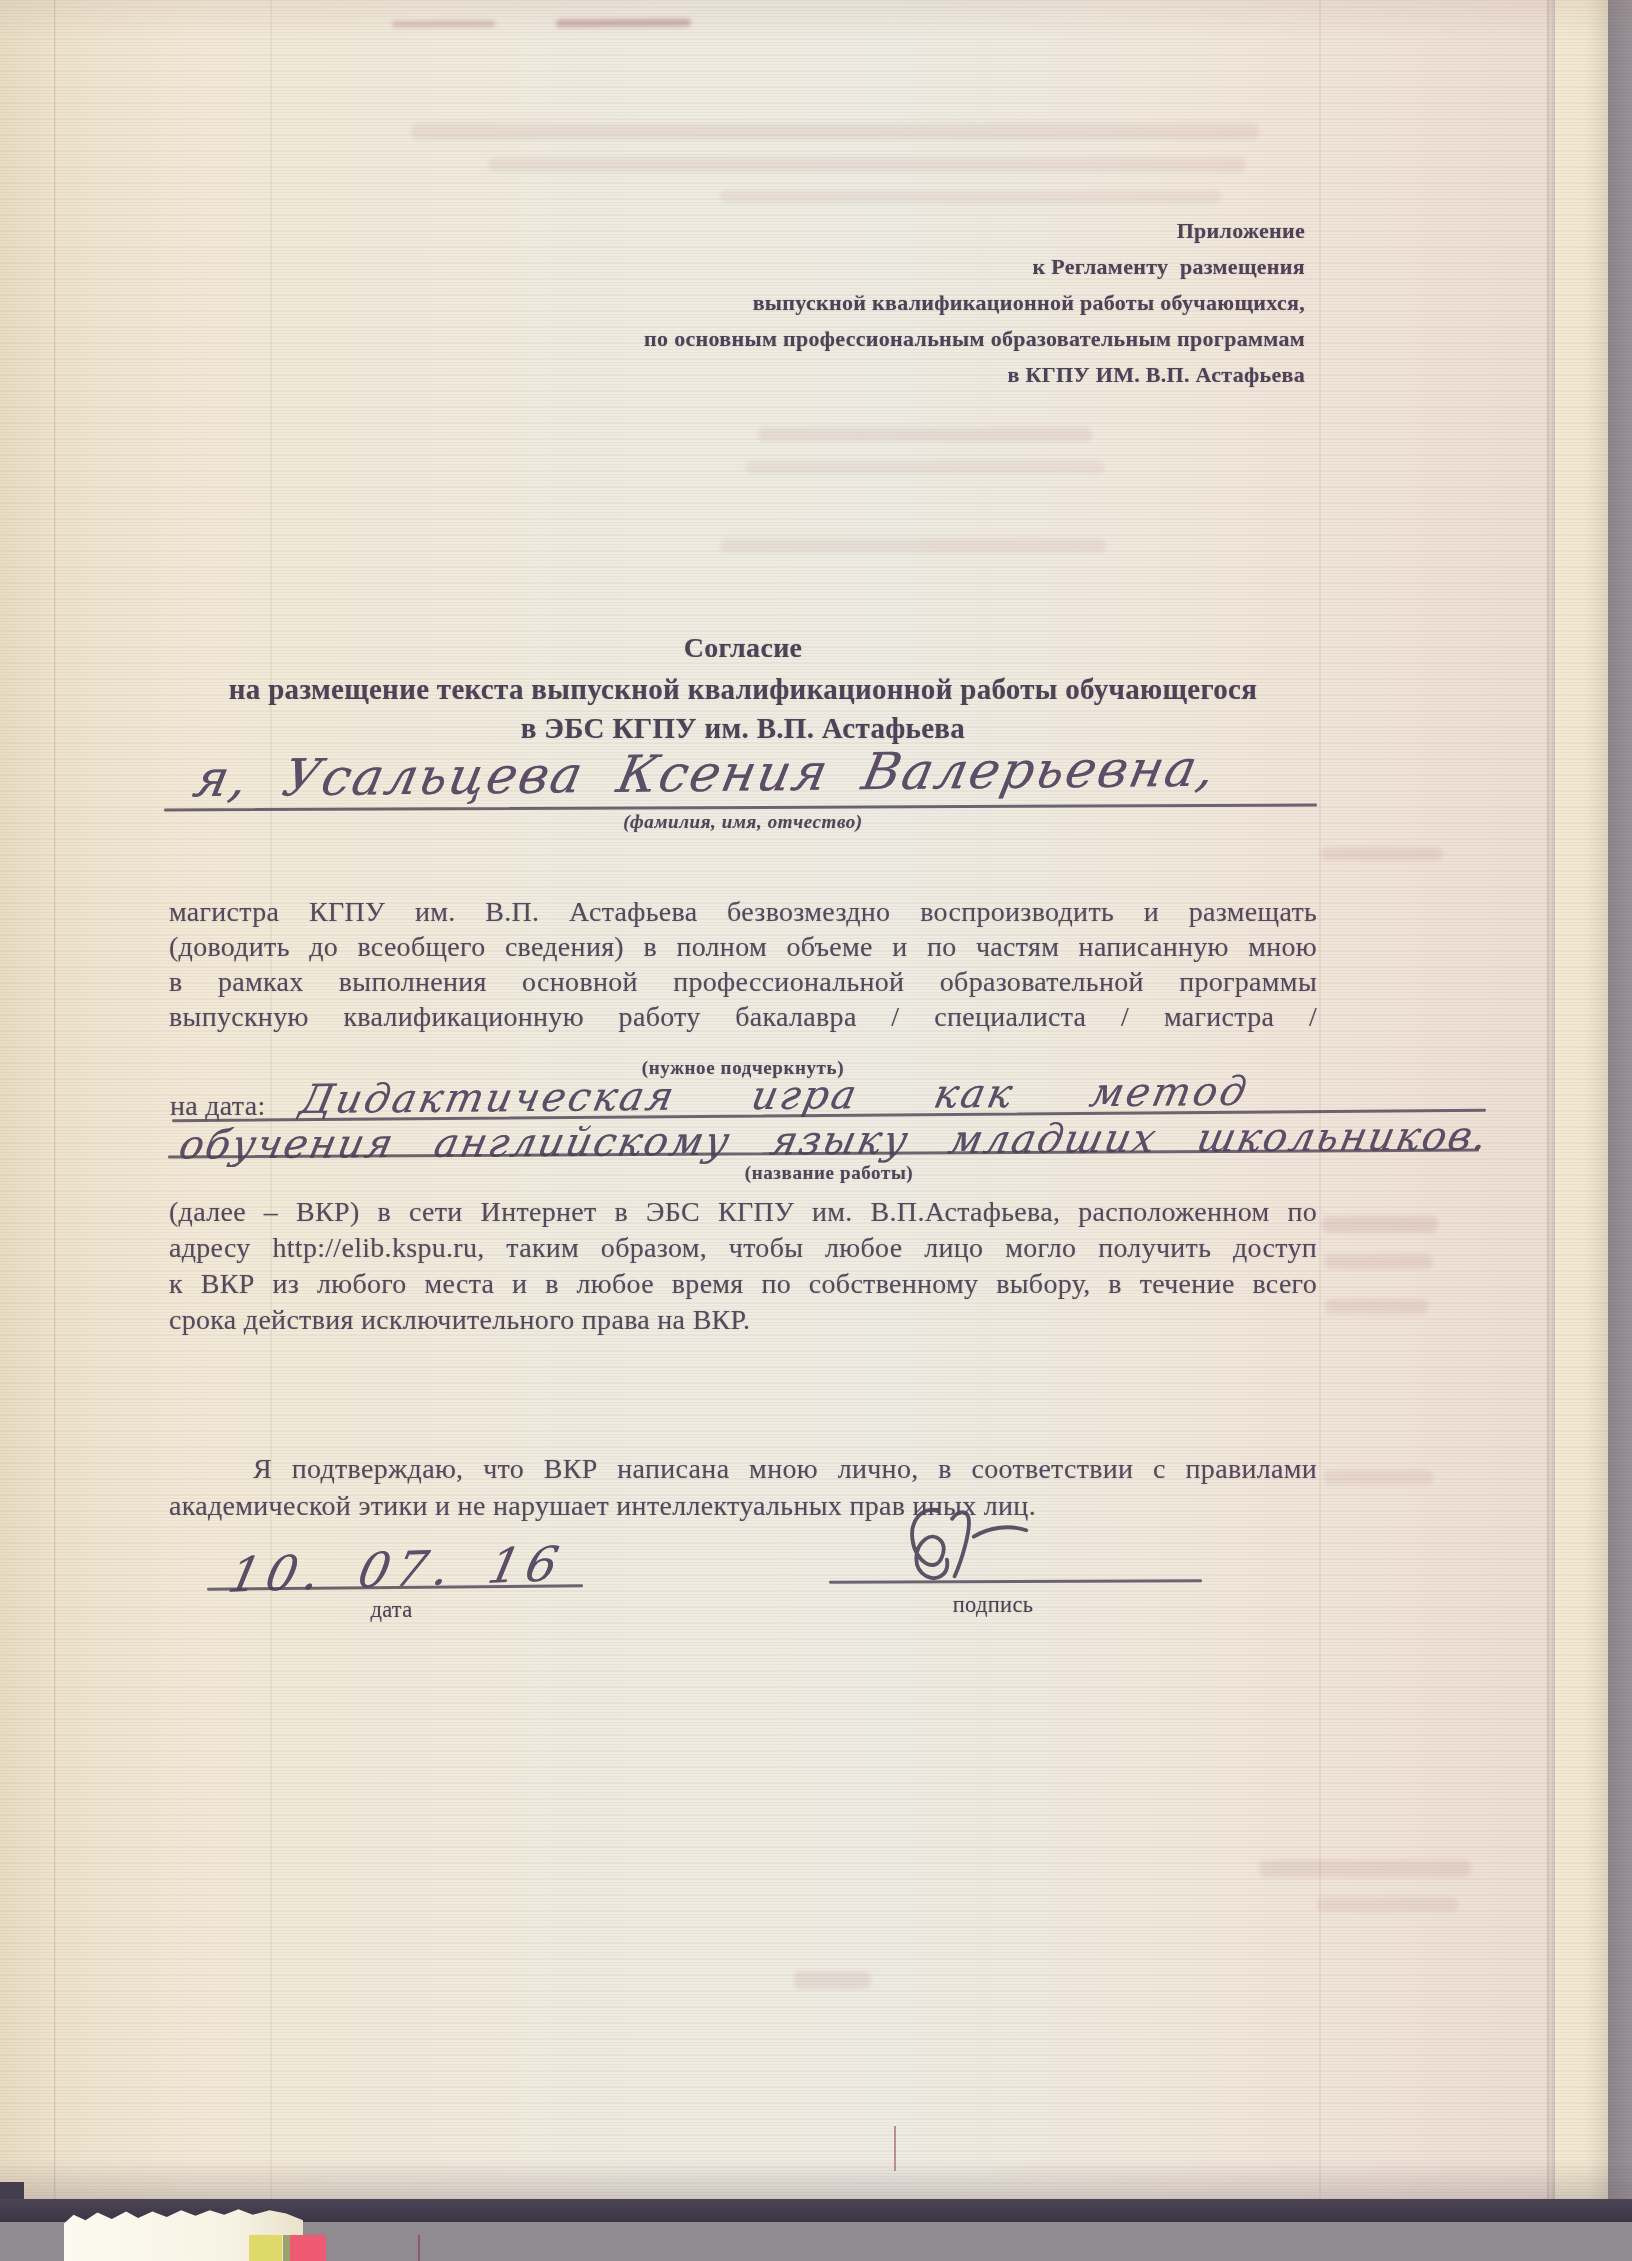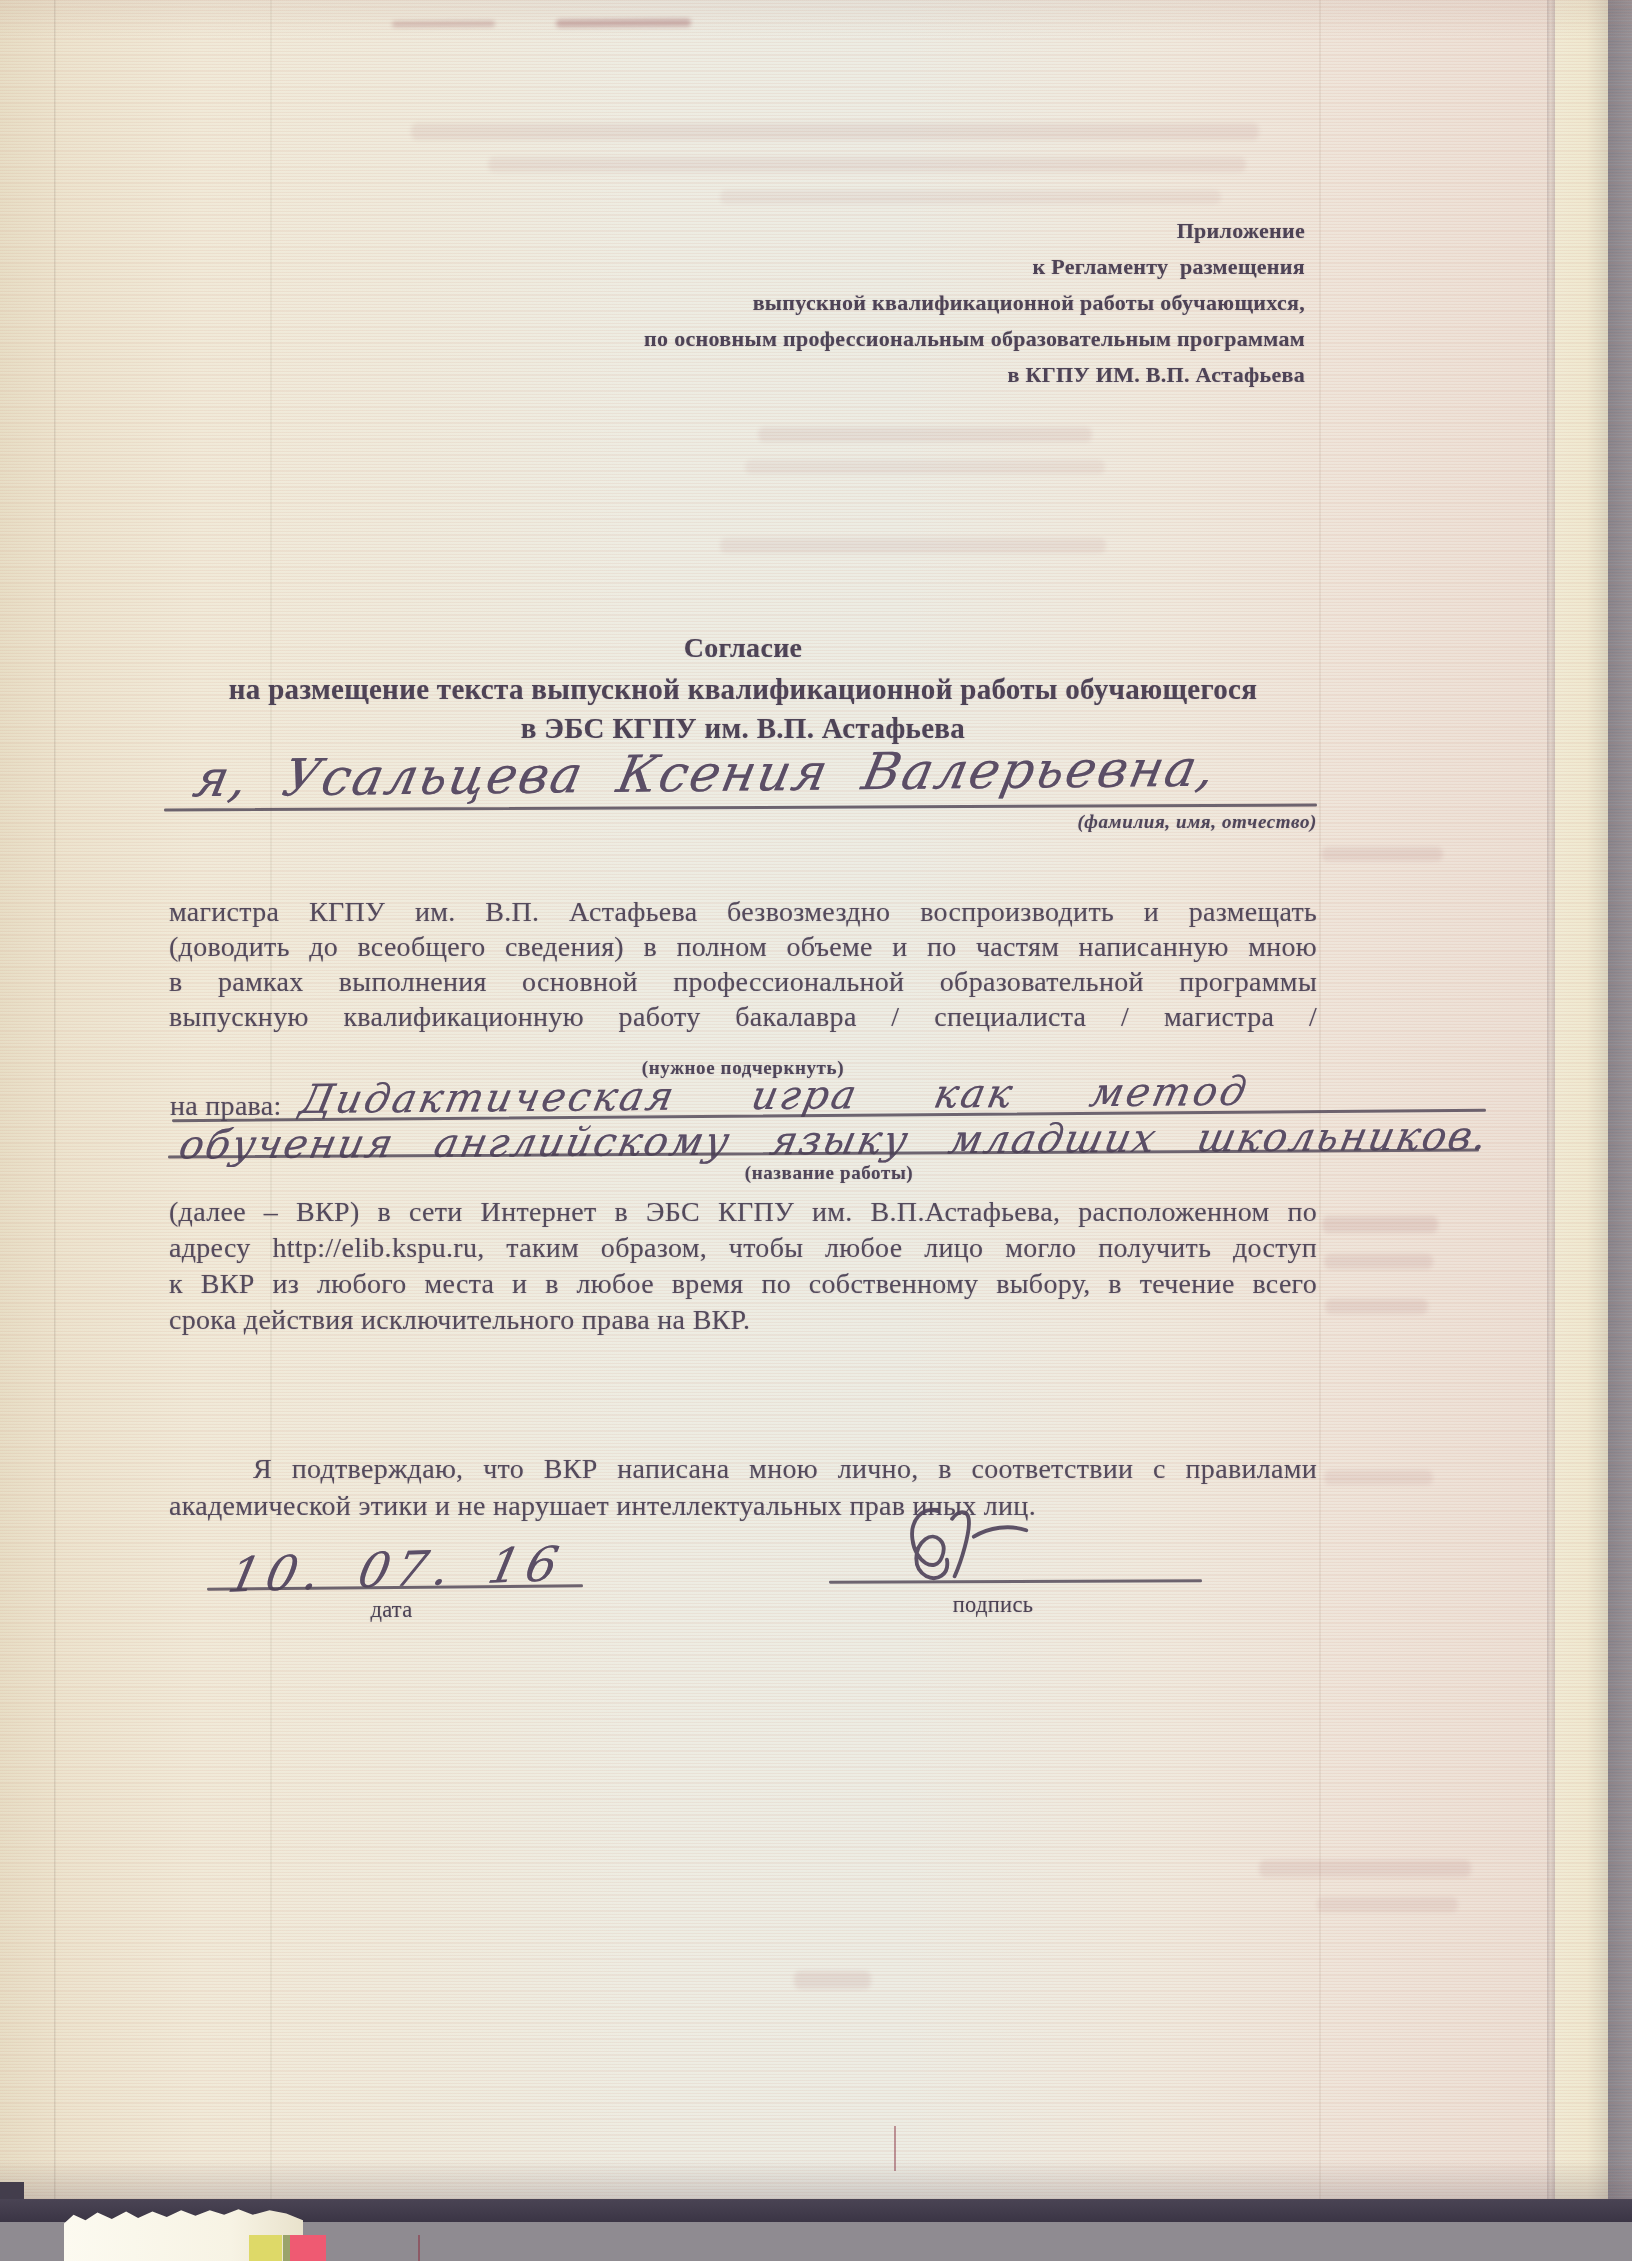--- a/index.html
+++ b/index.html
@@ -76,32 +76,32 @@
   </div>
 
   <div class="txt bold col" style="top:632px;text-align:center;">
     <div style="height:41px;font-size:28px;">Согласие</div>
     <div style="height:39px;font-size:29px;">на размещение текста выпускной квалификационной работы обучающегося</div>
     <div style="height:39px;font-size:29px;">в ЭБС КГПУ им. В.П. Астафьева</div>
   </div>
 
   <div class="hand" style="left:196px;top:744px;font-size:51px;word-spacing:16.7px;letter-spacing:1.9px;transform:skewX(-12deg) rotate(-0.6deg);">я, Усальцева  Ксения  Валерьевна,</div>
   <div class="uline" style="left:164px;top:806px;width:1153px;transform:rotate(-0.25deg);"></div>
-  <div class="txt cap col" style="top:811px;text-align:right;">(фамилия, имя, отчество)</div>
+  <div class="txt cap col" style="top:811px;text-align:center;">(фамилия, имя, отчество)</div>
 
   <div class="txt col" style="top:896px;">
     <div class="pline jline">магистра КГПУ им. В.П. Астафьева безвозмездно воспроизводить и размещать</div>
     <div class="pline jline">(доводить до всеобщего сведения) в полном объеме и по частям написанную мною</div>
     <div class="pline jline">в рамках выполнения основной профессиональной образовательной программы</div>
     <div class="pline jline">выпускную квалификационную работу бакалавра / специалиста / магистра /</div>
   </div>
 
   <div class="txt cap col" style="top:1057px;text-align:center;font-style:normal;">(нужное подчеркнуть)</div>
 
-  <div class="txt" style="left:170px;top:1090px;font-size:28px;">на права:</div>
+  <div class="txt" style="left:170px;top:1090px;font-size:28px;">на дата:</div>
   <div class="hand" style="left:302px;top:1072px;font-size:40px;word-spacing:61px;letter-spacing:2.6px;transform:skewX(-12deg) rotate(-0.5deg);">Дидактическая   игра   как   метод</div>
   <div class="uline" style="left:172px;top:1114px;width:1314px;transform:rotate(-0.45deg);"></div>
   <div class="hand" style="left:181px;top:1117px;font-size:40px;word-spacing:26px;letter-spacing:1.9px;transform:skewX(-12deg) rotate(-0.4deg);">обучения  английскому  языку  младших  школьников.</div>
   <div class="uline" style="left:168px;top:1152px;width:1311px;transform:rotate(-0.3deg);"></div>
   <div class="txt cap" style="left:257px;top:1162px;width:1144px;text-align:center;font-style:normal;">(название работы)</div>
 
   <div class="txt col" style="top:1196px;">
     <div class="pline jline" style="height:36px;">(далее – ВКР) в сети Интернет в ЭБС КГПУ им. В.П.Астафьева, расположенном по</div>
     <div class="pline jline" style="height:36px;">адресу http://elib.kspu.ru, таким образом, чтобы любое лицо могло получить доступ</div>
     <div class="pline jline" style="height:36px;">к ВКР из любого места и в любое время по собственному выбору, в течение всего</div>

